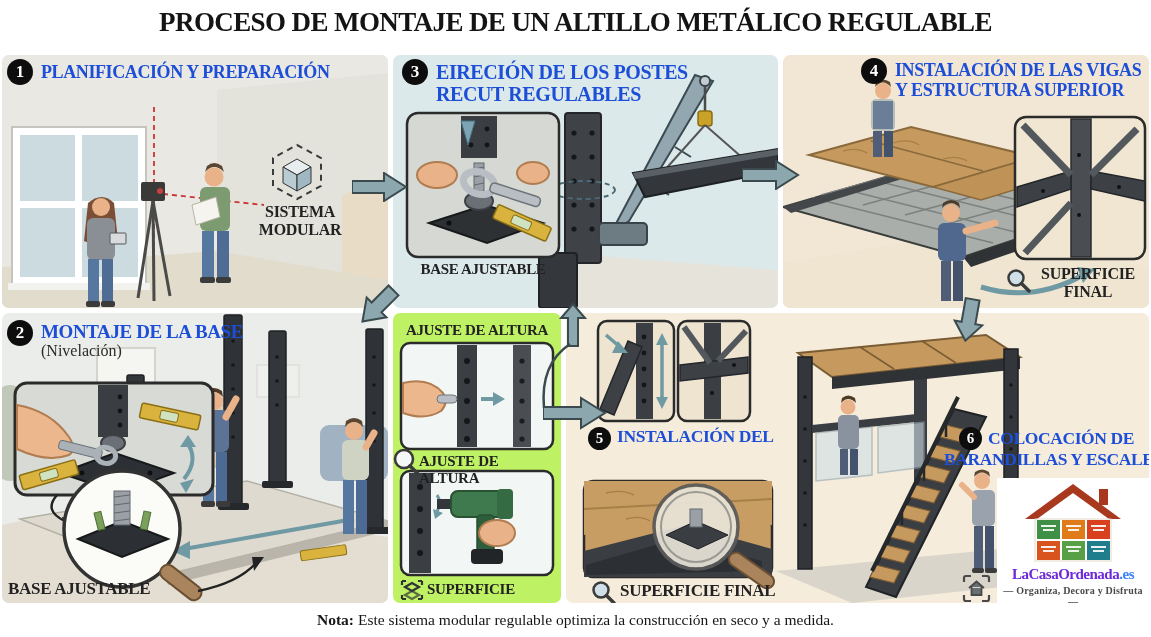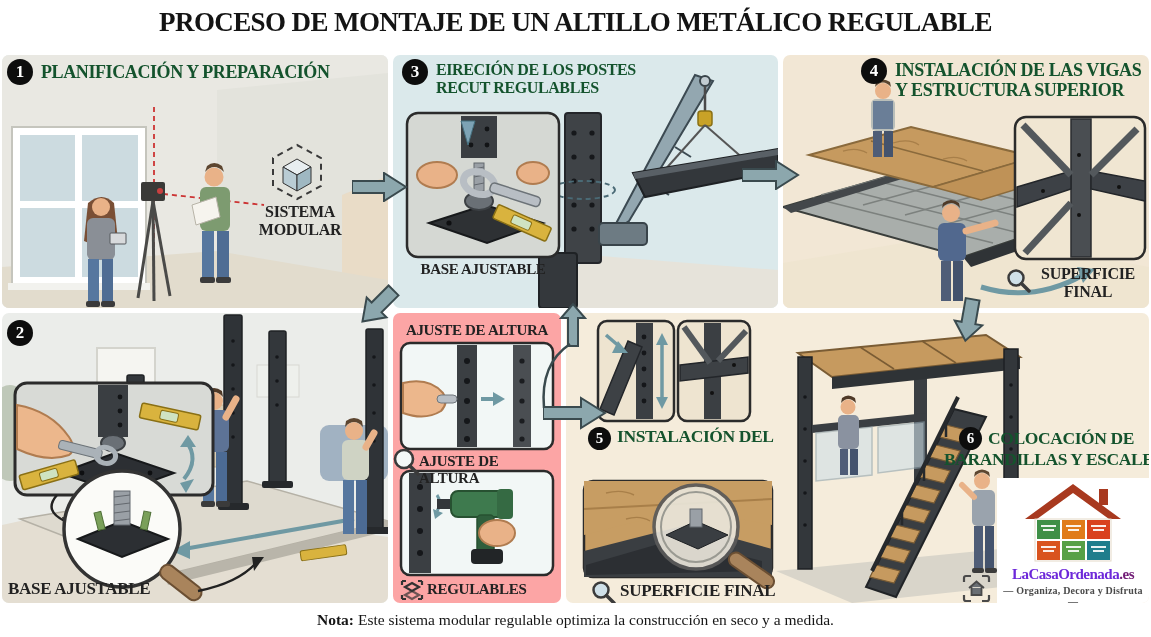--- a/index.html
+++ b/index.html
@@ -5,33 +5,33 @@
   html,body{margin:0;padding:0;background:#ffffff;}
   #stage{position:relative;width:1151px;height:637px;background:#ffffff;overflow:hidden;
          font-family:Liberation Serif, serif;}
   .panel{position:absolute;border-radius:7px;overflow:hidden;}
   .panel>svg{position:absolute;left:0;top:0;}
   .abs{position:absolute;}
   .badge{display:inline-flex;align-items:center;justify-content:center;
          width:26px;height:26px;border-radius:50%;background:#0d0d0d;color:#fff;
          font-weight:800;font-size:17px;flex:0 0 26px;}
   .badge.sm{width:23px;height:23px;font-size:15px;flex-basis:23px;}
-  .stitle{font-weight:800;color:#14532d;letter-spacing:-0.4px;line-height:1.12;}
+  .stitle{font-weight:800;color:#1d4ed8;letter-spacing:-0.4px;line-height:1.12;}
   .lbl{font-weight:800;color:#222;letter-spacing:-0.3px;}
   .hdr-row{display:flex;align-items:flex-start;gap:8px;}
   #main-title{position:absolute;left:0;top:7px;width:100%;text-align:center;
      font-size:27px;font-weight:800;color:#141414;letter-spacing:-0.6px;}
   #footer-note{position:absolute;left:0;top:611px;width:100%;text-align:center;
      font-size:15.5px;color:#151515;}
   #footer-note b{font-weight:800;}
   .arrow{position:absolute;}
   .logo-box{position:absolute;background:#ffffff;text-align:center;}
   .brand{font-size:15px;font-weight:800;letter-spacing:-0.5px;line-height:1;}
   .brand .main{color:#6d28d9;}
-  .brand .tld{color:#701a75;}
+  .brand .tld{color:#3b82f6;}
   .tagline{font-size:10px;color:#4a4a4a;font-weight:700;margin-top:3px;letter-spacing:0.2px;}
 </style>
 </head>
 <body>
 
 <div id="stage">
 
   <div id="main-title">PROCESO DE MONTAJE DE UN ALTILLO METÁLICO REGULABLE</div>
 
   <div class="panel" style="left:2px;top:55px;width:386px;height:253px;background:#e4ebe8;">
@@ -145,21 +145,21 @@
         <ellipse cx="44" cy="120" rx="20" ry="13" fill="#e9b288" stroke="#b07c50" stroke-width="2"></ellipse>
         <ellipse cx="140" cy="118" rx="16" ry="11" fill="#e9b288" stroke="#b07c50" stroke-width="2"></ellipse>
         <g transform="rotate(24 128 168)">
           <rect x="100" y="160" width="58" height="15" rx="2" fill="#d9b33e" stroke="#8a7015" stroke-width="1.5"></rect>
           <rect x="118" y="163" width="20" height="9" rx="2" fill="#cfe3c2" stroke="#8a7015"></rect>
         </g>
       </g>
     </svg>
     <div class="hdr-row abs" style="left:9px;top:4px;">
       <span class="badge">3</span>
-      <span class="stitle" style="font-size:16px;padding-top:2px;">
+      <span class="stitle" style="font-size:20px;padding-top:2px;">
         <span style="display:block;">EIRECIÓN DE LOS POSTES</span>
         <span style="display:block;">RECUT REGULABLES</span>
       </span>
     </div>
     <div class="lbl abs" style="left:14px;top:206px;width:152px;text-align:center;font-size:15px;">BASE AJUSTABLE</div>
   </div>
 
   <div class="panel" style="left:783px;top:55px;width:366px;height:253px;background:#f2e7d5;">
     <svg width="366" height="253" viewBox="0 0 366 253">
       <path d="M0,253 L0,208 L180,178 L366,212 L366,253 Z" fill="#efe5d0"></path>
@@ -339,25 +339,29 @@
       <line x1="112" y1="200" x2="128" y2="198" stroke="#63686e"></line>
         <line x1="112" y1="208" x2="128" y2="206" stroke="#63686e"></line>
       <rect x="92" y="200" width="7" height="18" transform="rotate(-14 92 200)" fill="#7aa05a" stroke="#4f7038"></rect>
       <rect x="142" y="198" width="7" height="18" transform="rotate(12 142 198)" fill="#7aa05a" stroke="#4f7038"></rect>
 
       <path d="M196,278 q40,-8 58,-28" stroke="#222" stroke-width="2.5" fill="none"></path>
       <polygon points="250,244 262,244 252,258" fill="#222"></polygon>
     </svg>
     <div class="hdr-row abs" style="left:5px;top:7px;">
       <span class="badge">2</span>
+      <span style="padding-top:1px;">
+        <span class="stitle" style="display:block;font-size:19px;">MONTAJE DE LA BASE</span>
+        <span style="display:block;font-size:16px;color:#2a2a2a;">(Nivelación)</span>
+      </span>
     </div>
     <div class="lbl abs" style="left:6px;top:266px;font-size:17px;">BASE AJUSTABLE</div>
   </div>
 
-  <div class="panel" style="left:393px;top:313px;width:168px;height:290px;background:#fca5a5;">
+  <div class="panel" style="left:393px;top:313px;width:168px;height:290px;background:#bef264;">
     <svg width="168" height="290" viewBox="0 0 168 290">
 
       <rect x="8" y="30" width="152" height="106" rx="9" fill="#f2f7f6" stroke="#2b2b2b" stroke-width="2.5"></rect>
       <rect x="64" y="32" width="20" height="102" fill="#3b3f43"></rect>
       <rect x="120" y="32" width="18" height="102" fill="#4a4e52"></rect>
       <g fill="#15171a">
         <circle cx="74" cy="48" r="3"></circle>
           <circle cx="74" cy="68" r="3"></circle>
           <circle cx="74" cy="88" r="3"></circle>
           <circle cx="74" cy="108" r="3"></circle>
@@ -397,21 +401,21 @@
         <polygon points="11,12 18,16 11,20 4,16" opacity="0.7"></polygon>
         <path d="M1,2 l4,0 M1,2 l0,4 M21,2 l-4,0 M21,2 l0,4 M1,20 l4,0 M1,20 l0,-4 M21,20 l-4,0 M21,20 l0,-4"></path>
       </g>
     </svg>
     <svg class="abs" style="left:-2px;top:134px;" width="30" height="30" viewBox="0 0 30 30">
       <circle cx="13" cy="12" r="9" fill="#f4f8f7" stroke="#3b3b3b" stroke-width="2.6"></circle>
       <line x1="19" y1="19" x2="27" y2="27" stroke="#3b3b3b" stroke-width="3.6" stroke-linecap="round"></line>
     </svg>
     <div class="lbl abs" style="left:8px;top:9px;width:152px;text-align:center;font-size:15px;">AJUSTE DE ALTURA</div>
     <div class="lbl abs" style="left:26px;top:140px;width:140px;font-size:15px;">AJUSTE DE ALTURA</div>
-    <div class="lbl abs" style="left:34px;top:268px;font-size:15px;">REGULABLES</div>
+    <div class="lbl abs" style="left:34px;top:268px;font-size:15px;">SUPERFICIE</div>
   </div>
 
   <div class="panel" style="left:566px;top:313px;width:583px;height:290px;background:#f5ecdb;">
     <svg width="583" height="290" viewBox="0 0 583 290">
 
       <rect x="32" y="8" width="76" height="100" rx="9" fill="#eee4d0" stroke="#2b2b2b" stroke-width="2.5"></rect>
       <rect x="70" y="10" width="17" height="96" fill="#3b3f43"></rect>
       <g fill="#15171a">
         <circle cx="78" cy="24" r="2.4"></circle>
           <circle cx="78" cy="40" r="2.4"></circle>

